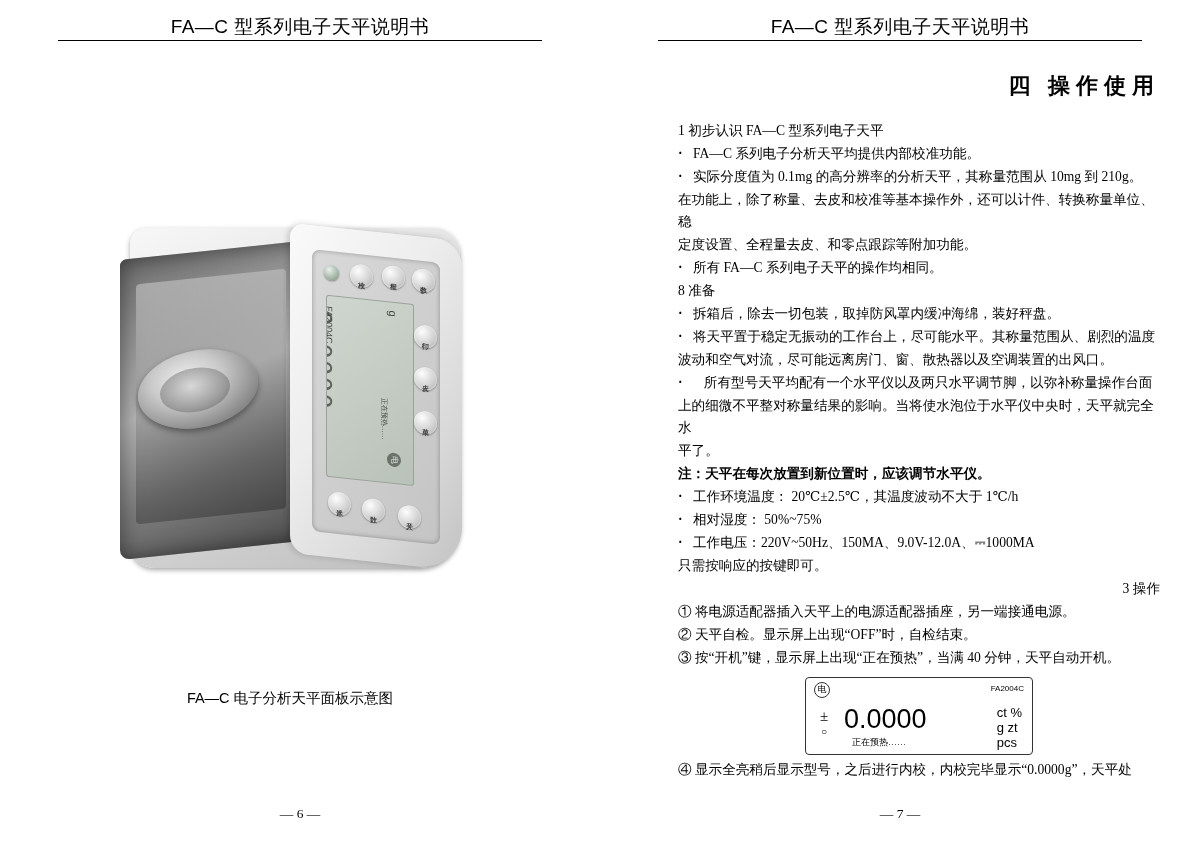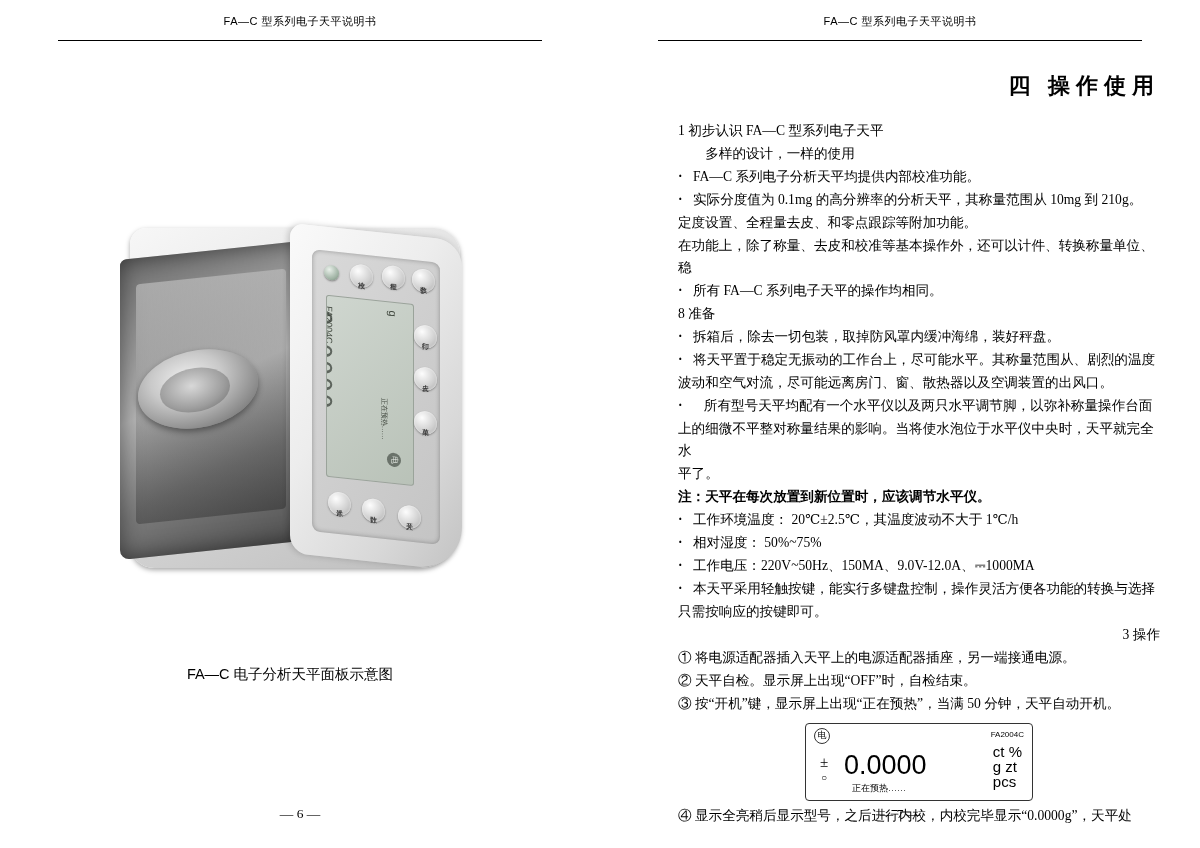--- a/index.html
+++ b/index.html
@@ -24,21 +24,21 @@
   }
   .page-left { left: 0; }
   .page-right { left: 600px; }
 
   .header {
     position: absolute;
     top: 14px;
     left: 60px;
     right: 60px;
     text-align: center;
-    font-size: 11px;
+    font-size: 19px;
     font-family: "Liberation Sans", sans-serif;
     letter-spacing: 0.5px;
   }
   .header-rule {
     position: absolute;
     top: 40px;
     left: 58px;
     right: 58px;
     border-bottom: 1px solid #000;
   }
@@ -57,21 +57,21 @@
     position: absolute;
     left: 120px;
     top: 210px;
     width: 340px;
     height: 375px;
   }
   .fig-caption {
     position: absolute;
     left: 0;
     right: 0;
-    top: 455px;
+    top: 479px;
     text-align: center;
     font-size: 14.5px;
     font-family: "Liberation Sans", sans-serif;
   }
 
   
   .balance {
     position: absolute;
     inset: 0;
   }
@@ -327,22 +327,22 @@
   .mini-lcd .m-val {
     position: absolute;
     left: 38px;
     top: 20px;
     font-size: 27px;
     font-family: "Liberation Sans", sans-serif;
   }
   .mini-lcd .m-units {
     position: absolute;
     right: 10px;
-    top: 20px;
-    font-size: 15px;
+    top: 27px;
+    font-size: 13px;
     font-family: "Liberation Sans", sans-serif;
     line-height: 15px;
     text-align: left;
   }
   .mini-lcd .m-status {
     position: absolute;
     left: 46px;
     bottom: 4px;
     font-size: 9px;
   }
@@ -393,45 +393,43 @@
 </div>
 
 <div class="page page-right">
   <div class="header">FA—C 型系列电子天平说明书</div>
   <div class="header-rule"></div>
 
   <div class="content">
     <div class="chap-title">四 操作使用</div>
 
     <p class="line sect">1 初步认识 FA—C 型系列电子天平</p>
-    <p class="line ind1">多样的设计，一样的使用</p>
     <p class="bullet">FA—C 系列电子分析天平均提供内部校准功能。</p>
     <p class="bullet">实际分度值为 0.1mg 的高分辨率的分析天平，其称量范围从 10mg 到 210g。</p>
+    <p class="line">在功能上，除了称量、去皮和校准等基本操作外，还可以计件、转换称量单位、稳</p>
     <p class="line">定度设置、全程量去皮、和零点跟踪等附加功能。</p>
-    <p class="line">在功能上，除了称量、去皮和校准等基本操作外，还可以计件、转换称量单位、稳</p>
     <p class="bullet">所有 FA—C 系列电子天平的操作均相同。</p>
 
     <p class="line sect">8 准备</p>
     <p class="bullet">拆箱后，除去一切包装，取掉防风罩内缓冲海绵，装好秤盘。</p>
     <p class="bullet">将天平置于稳定无振动的工作台上，尽可能水平。其称量范围从、剧烈的温度</p>
     <p class="line">波动和空气对流，尽可能远离房门、窗、散热器以及空调装置的出风口。</p>
     <p class="bullet wide">所有型号天平均配有一个水平仪以及两只水平调节脚，以弥补称量操作台面</p>
     <p class="line">上的细微不平整对称量结果的影响。当将使水泡位于水平仪中央时，天平就完全水</p>
     <p class="line">平了。</p>
     <p class="line note">注：天平在每次放置到新位置时，应该调节水平仪。</p>
     <p class="bullet">工作环境温度：  20℃±2.5℃，其温度波动不大于 1℃/h</p>
     <p class="bullet">相对湿度：  50%~75%</p>
     <p class="bullet">工作电压：220V~50Hz、150MA、9.0V-12.0A、⎓1000MA</p>
-    <p class="bullet">本天平采用轻触按键，能实行多键盘控制，操作灵活方便各功能的转换与选择</p>
     <p class="line">只需按响应的按键即可。</p>
 
     <p class="line sect sp-top">3 操作</p>
     <p class="num-item">① 将电源适配器插入天平上的电源适配器插座，另一端接通电源。</p>
     <p class="num-item">② 天平自检。显示屏上出现“OFF”时，自检结束。</p>
-    <p class="num-item">③ 按“开机”键，显示屏上出现“正在预热”，当满 50 分钟，天平自动开机。</p>
+    <p class="num-item">③ 按“开机”键，显示屏上出现“正在预热”，当满 40 分钟，天平自动开机。</p>
 
     <div class="mini-lcd">
       <div class="m-logo">电</div>
       <div class="m-model">FA2004C</div>
       <div class="m-pm">±</div>
       <div class="m-o">○</div>
       <div class="m-val">0.0000</div>
       <div class="m-units">
         <div>ct %</div>
         <div>g zt</div>

